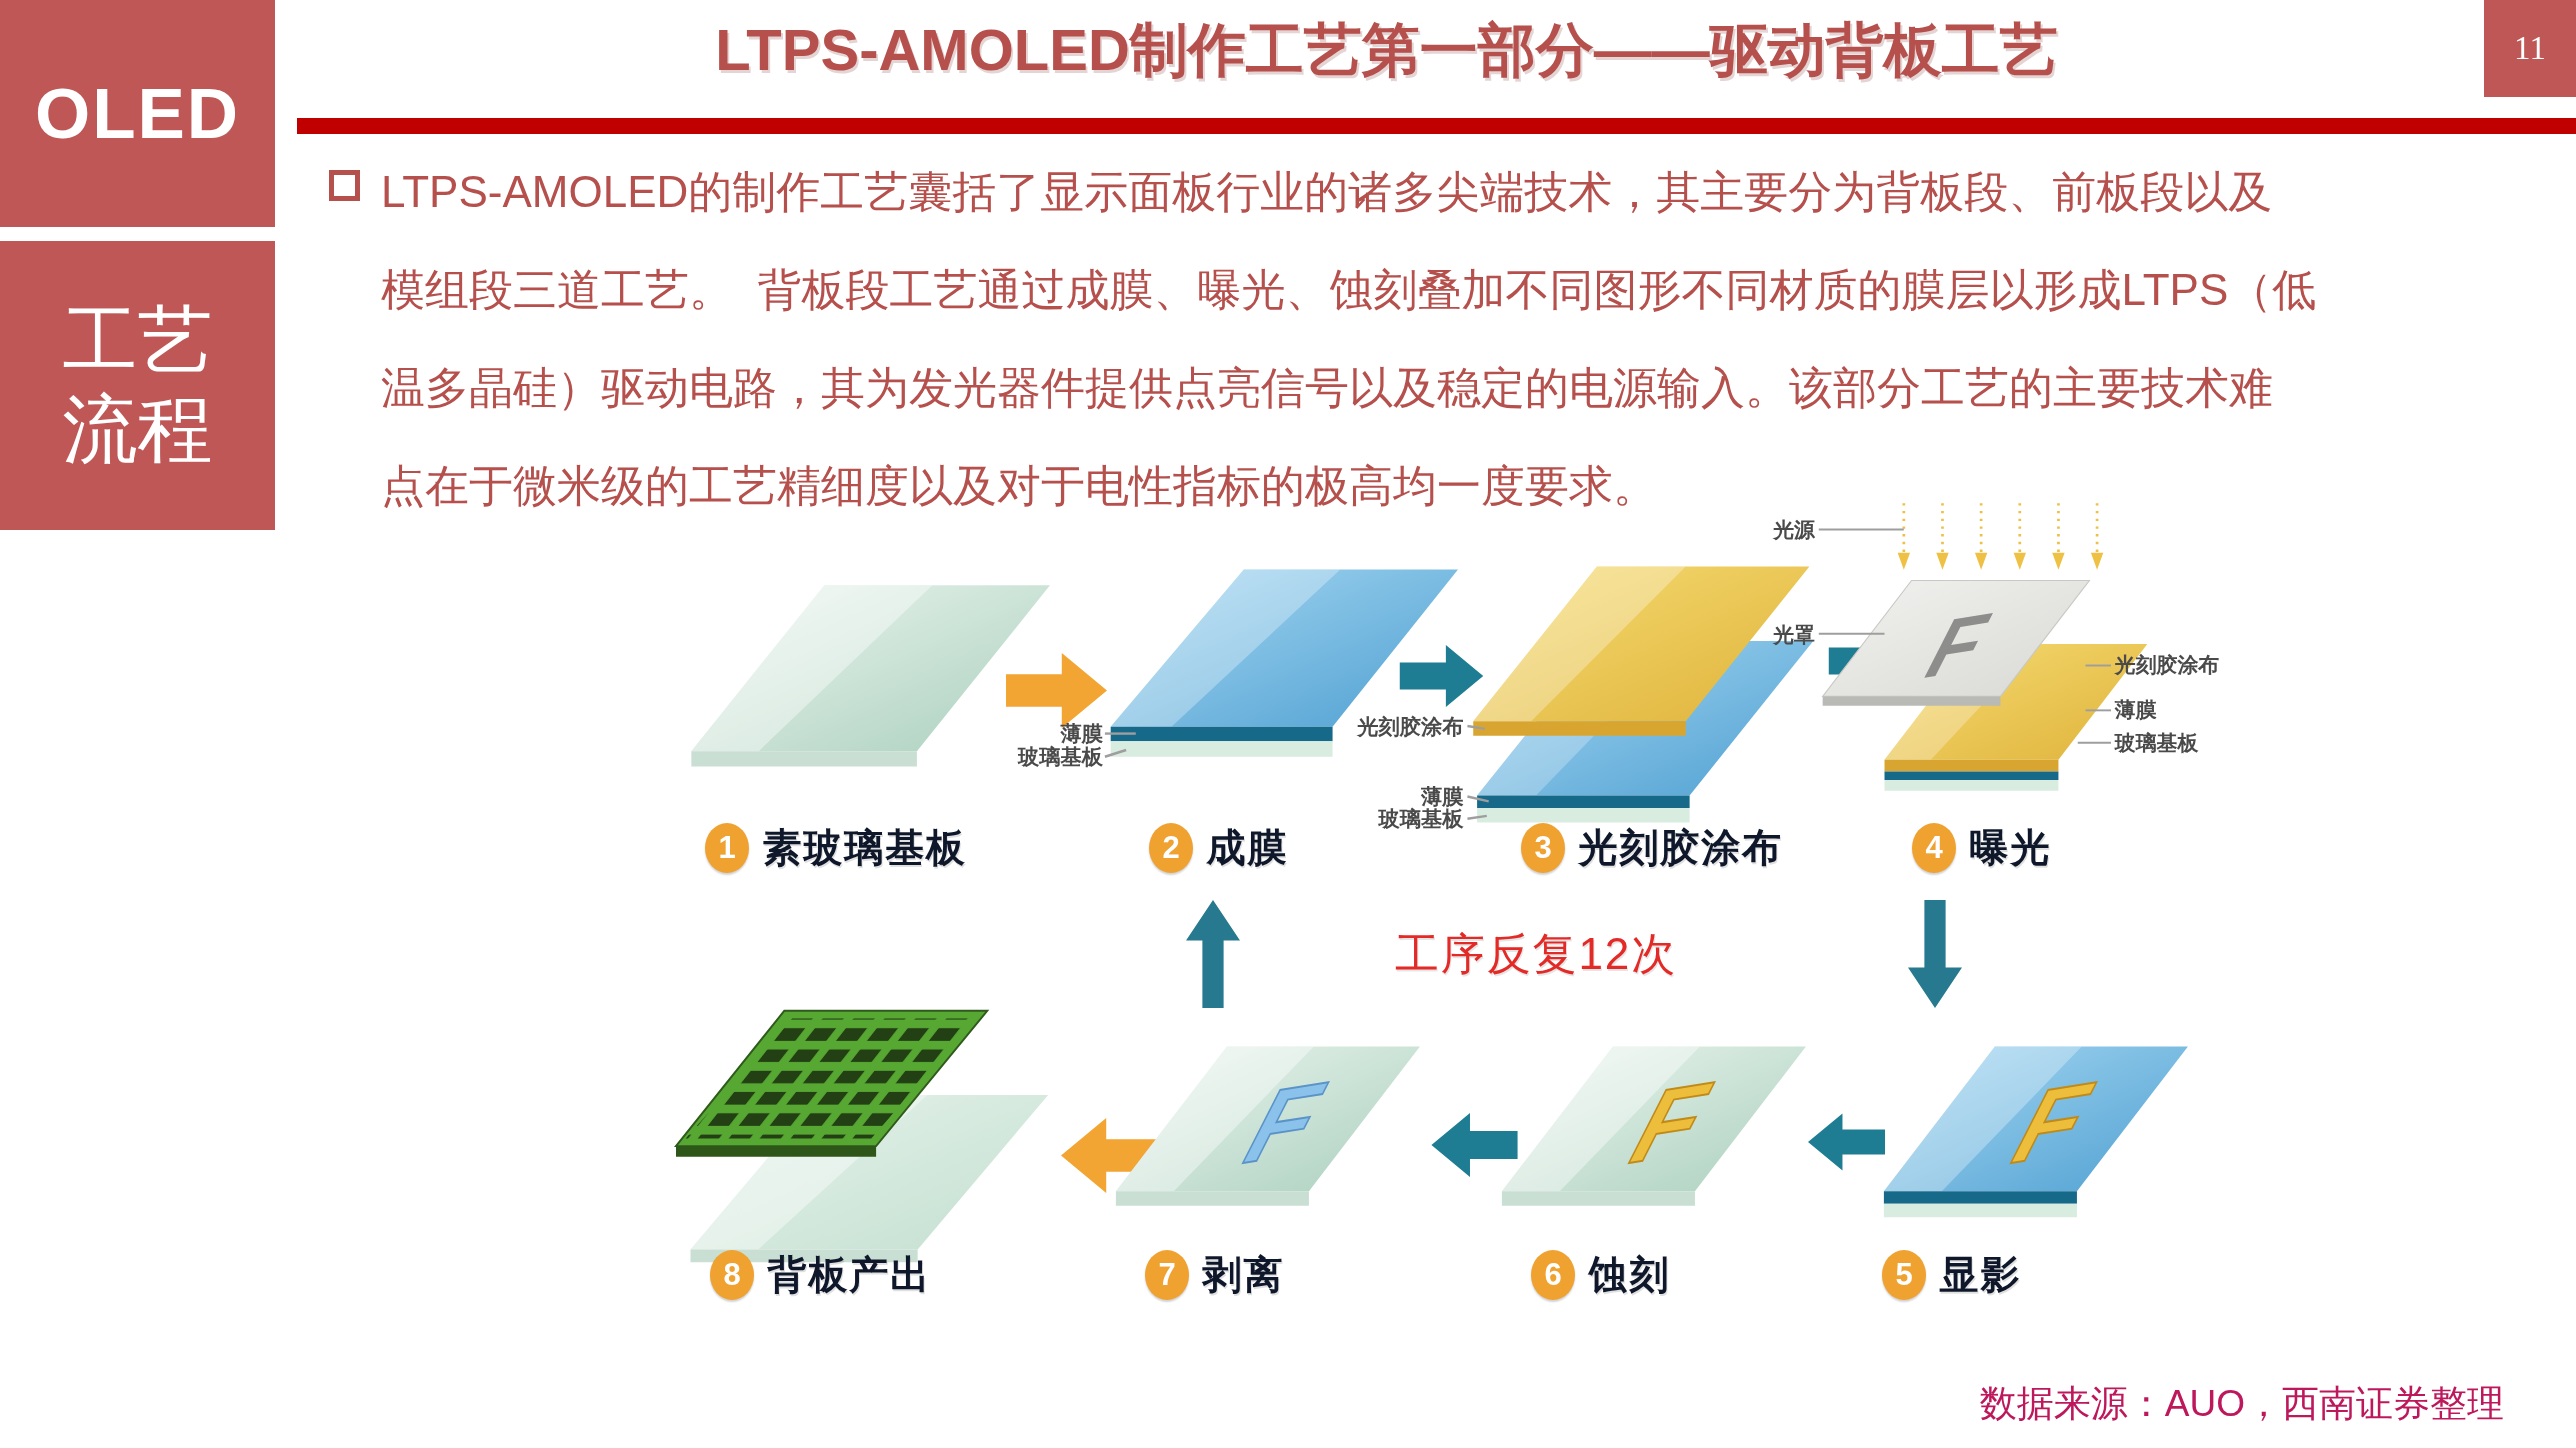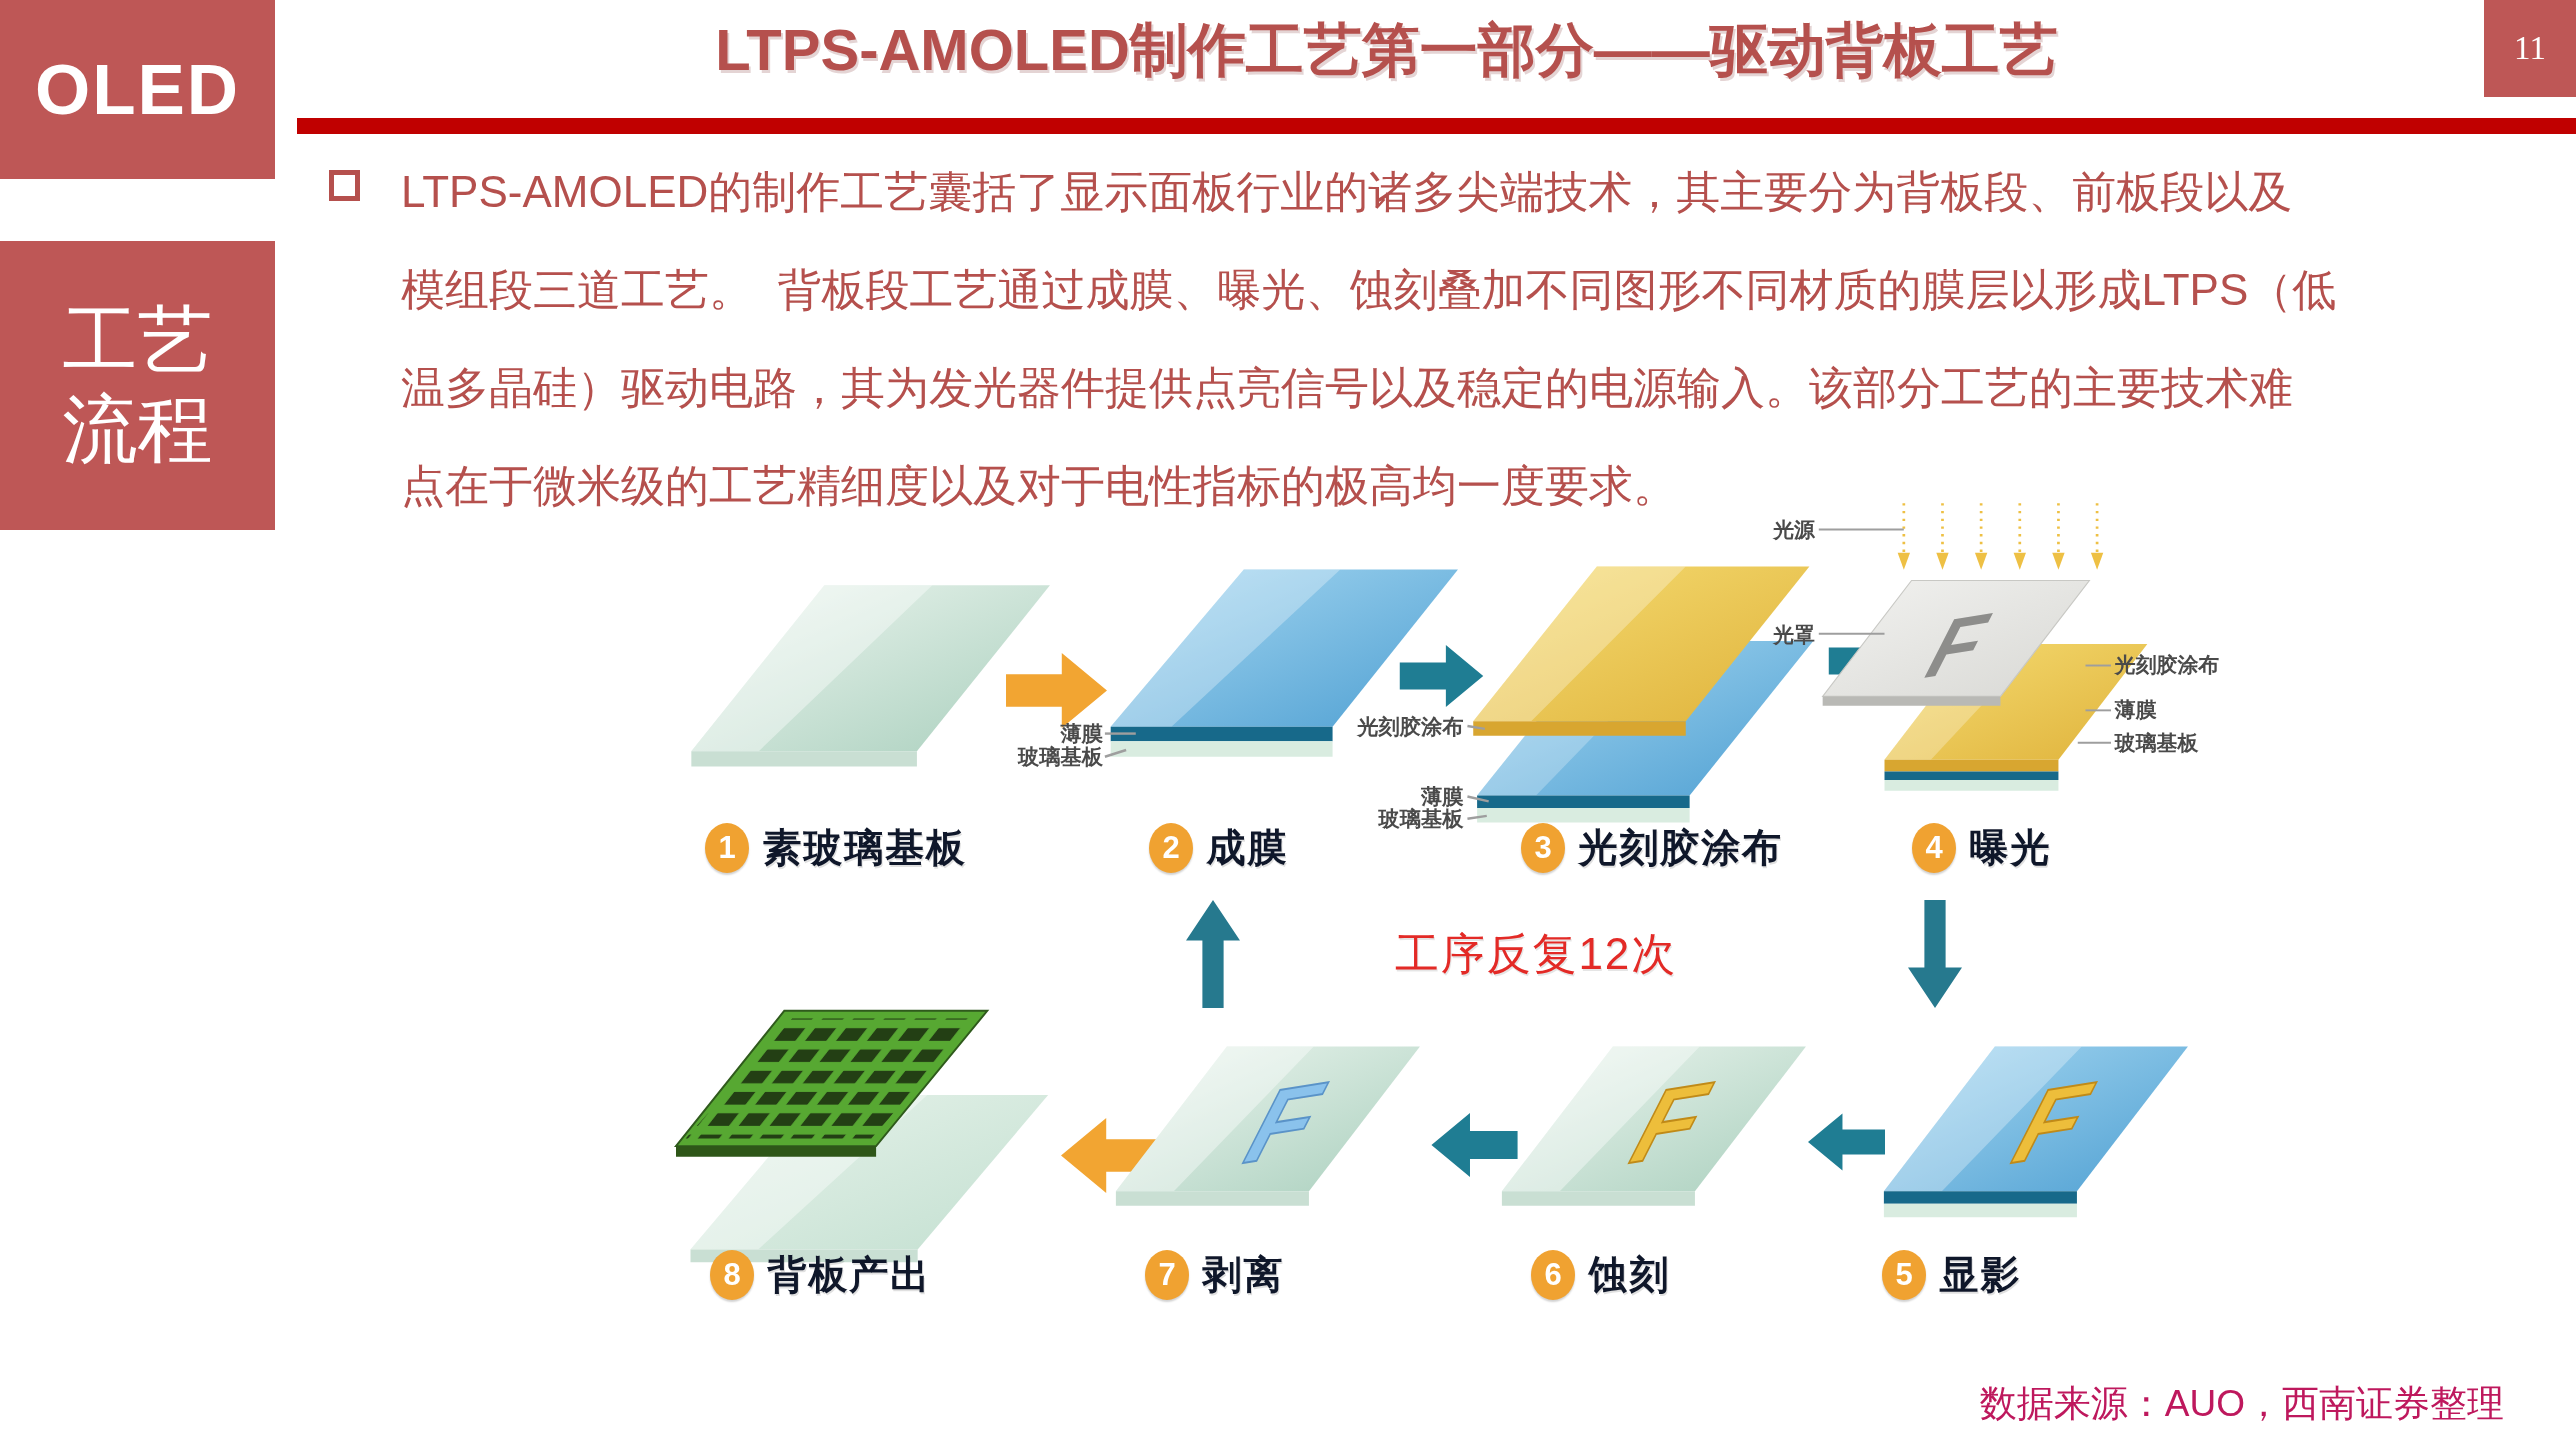--- a/index.html
+++ b/index.html
@@ -3,39 +3,39 @@
 <meta charset="utf-8">
 <style>
   html,body{margin:0;padding:0;background:#ffffff;}
   .slide{position:relative;width:2576px;height:1449px;background:#ffffff;overflow:hidden;
          font-family:"Liberation Sans","DejaVu Sans",sans-serif;}
   .abs{position:absolute;}
 
   
   .sb-block{position:absolute;left:0;width:275px;background:#BE5756;color:#fff;
             display:flex;align-items:center;justify-content:center;text-align:center;}
-  .sb-logo{top:0;height:179px;font-size:71px;font-weight:bold;letter-spacing:1.9px;}
+  .sb-logo{top:0;height:227px;font-size:71px;font-weight:bold;letter-spacing:1.9px;}
   .sb-section{top:241px;height:289px;font-family:"Liberation Serif","DejaVu Serif",serif;
               font-size:75px;line-height:1.18;font-weight:400;flex-direction:column;}
 
   
   .title{position:absolute;left:290px;top:11.6px;width:2193px;text-align:center;
          font-size:58px;font-weight:bold;color:#B5504D;
          text-shadow:1.9px 2.9px 0 rgba(130,60,60,.22);white-space:nowrap;}
   .title-rule{position:absolute;left:297px;top:118px;width:2279px;height:15.5px;background:#C00000;}
   .page-badge{position:absolute;left:2484px;top:0;width:92px;height:97px;background:#BE5756;
               color:#fff;display:flex;align-items:center;justify-content:center;font-size:33px;
               font-family:"Liberation Serif","DejaVu Serif",serif;}
 
   
   .bullet-sq{position:absolute;left:329px;top:170px;width:21px;height:21px;
              border:5.8px solid #B5504D;background:#fff;}
   .body-text{position:absolute;left:381px;top:143px;width:2154px;color:#B5504D;
              font-size:44px;line-height:98px;font-weight:400;}
-  .bodyline{white-space:pre-wrap;margin-left:20px;}
+  .bodyline{white-space:pre-wrap;}
 
   
   .stepnum{position:absolute;display:flex;align-items:center;gap:13.5px;height:54px;}
   .numcircle{width:44px;height:50px;border-radius:50%;background:#F0A231;color:#fff;
              font-weight:bold;font-size:31px;display:flex;align-items:center;justify-content:center;
              box-shadow:0 1.9px 1.9px rgba(0,0,0,.18);}
   .steplabel{font-size:39px;font-weight:bold;color:#0f172a;letter-spacing:1.9px;
              text-shadow:1px 1.9px 0 rgba(0,0,0,.12);white-space:nowrap;}
   .cycle-note{position:absolute;left:1314px;top:925px;width:444px;text-align:center;
               font-size:44px;font-weight:normal;color:#E32A26;letter-spacing:1.9px;

